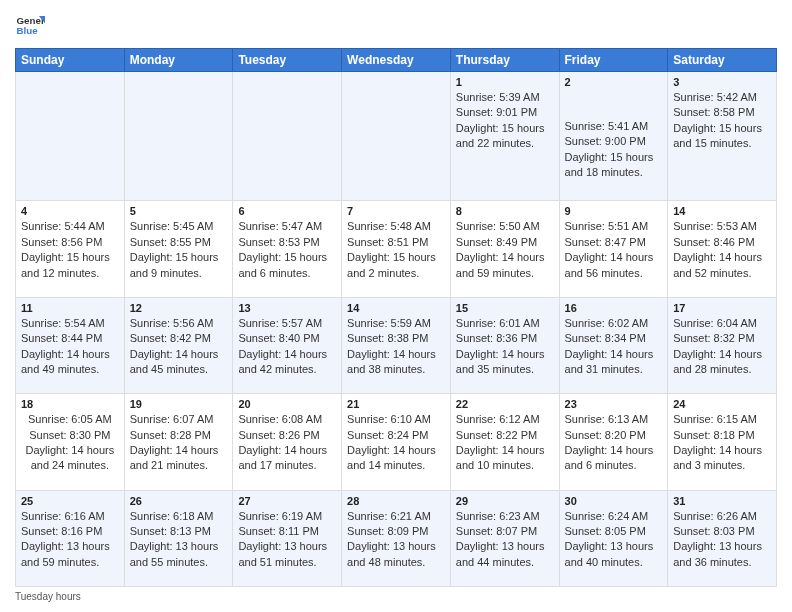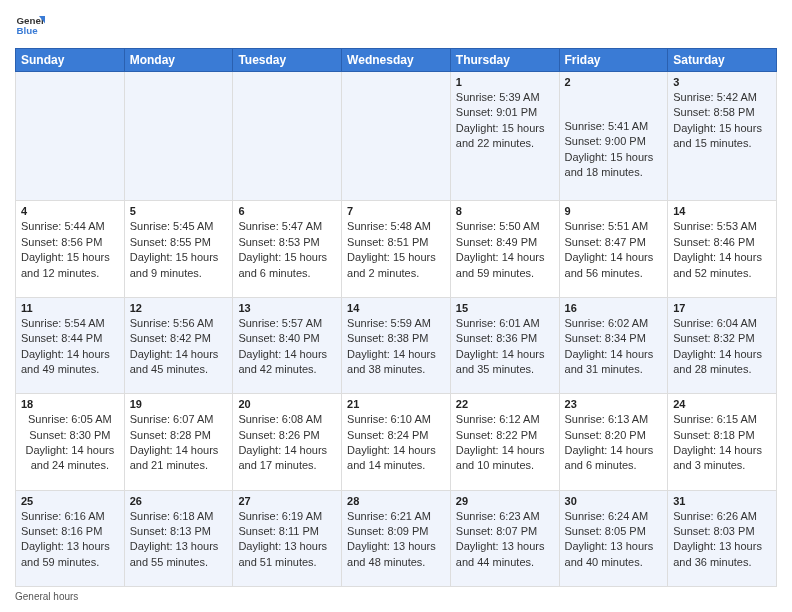--- a/index.html
+++ b/index.html
@@ -322,14 +322,14 @@
           <td>
             <span class="day-number">31</span>
             <div class="day-info" style="white-space: pre-line;">Sunrise: 6:26 AM
 Sunset: 8:03 PM
 Daylight: 13 hours and 36 minutes.</div>
           </td>
         </tr>
       </tbody>
   </table>
 
-  <div class="footer-note">General hours</div>
+  <div class="footer-note">Tuesday hours</div>
 </div>
 
 </body></html>

